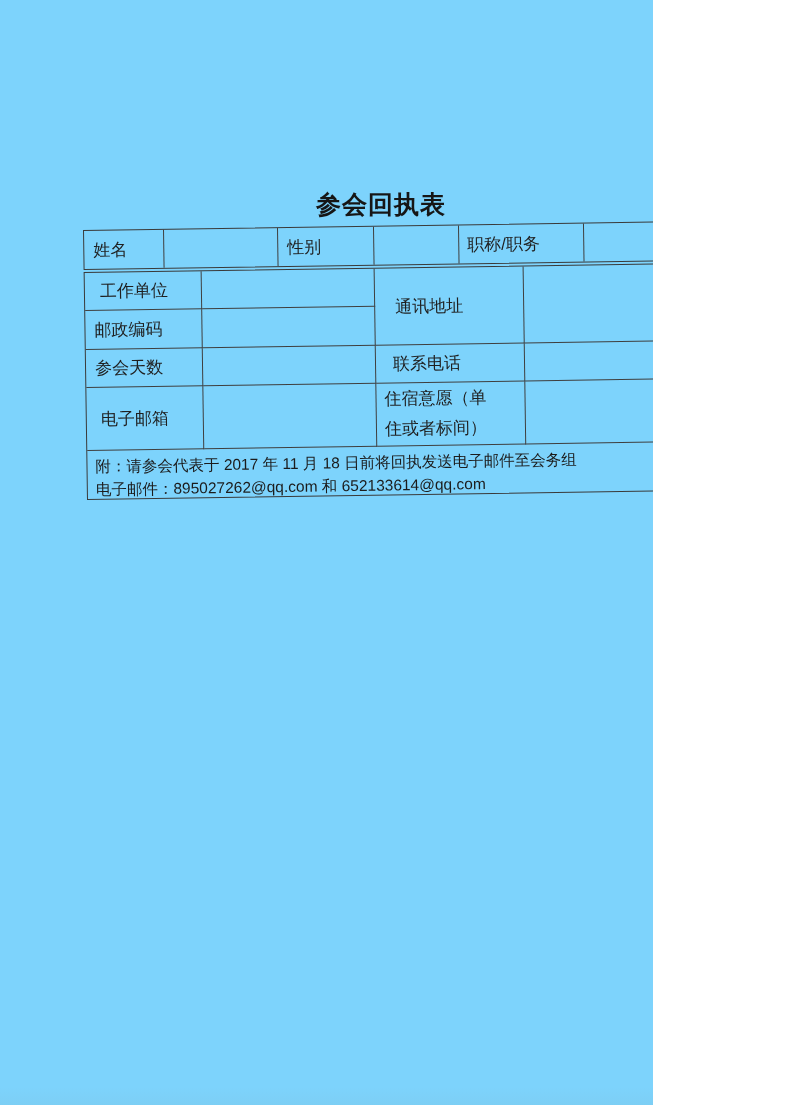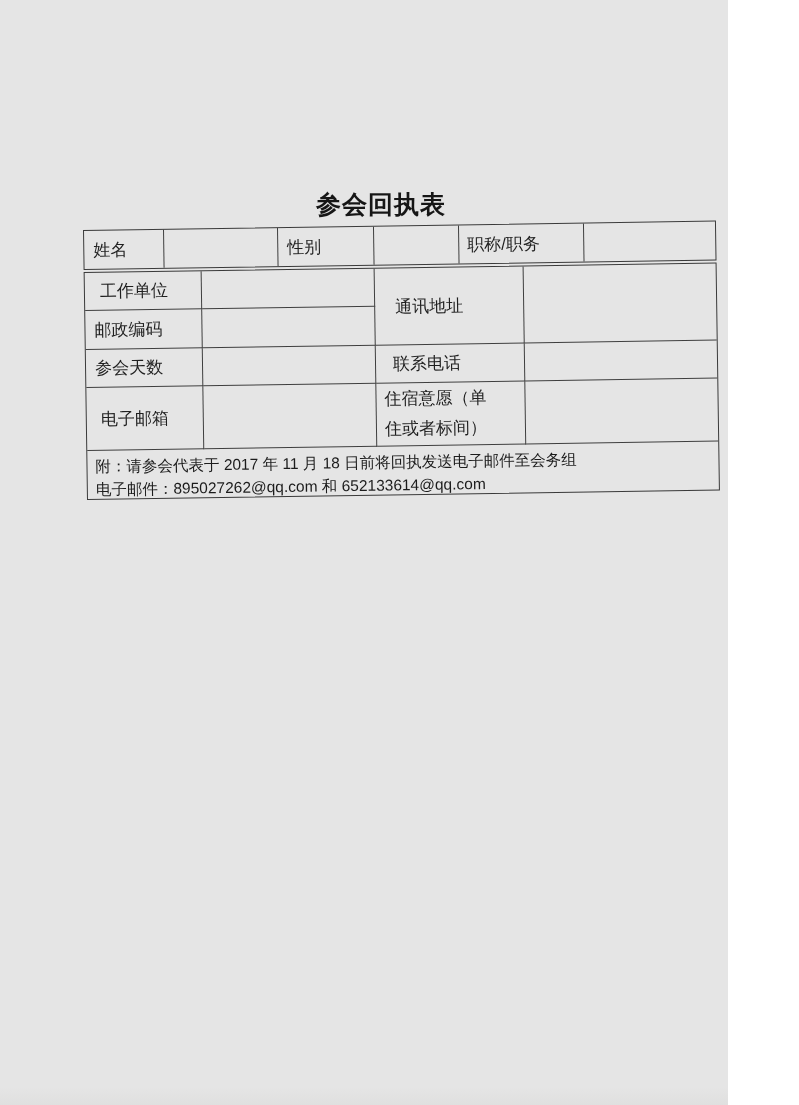--- a/index.html
+++ b/index.html
@@ -2,23 +2,23 @@
 <html><head>
 <meta charset="utf-8">
 <style>
   html, body {
     margin: 0;
     padding: 0;
     background: #ffffff;
   }
   .page {
     position: relative;
-    width: 728px;
+    width: 653px;
     height: 1105px;
-    background: #e5e5e5;
+    background: #7dd3fc;
     overflow: hidden;
     font-family: "Liberation Sans", sans-serif;
     color: #1e1e1e;
   }
   
   .page::after {
     content: "";
     position: absolute;
     left: 0; right: 0; bottom: 0;
     height: 18px;

